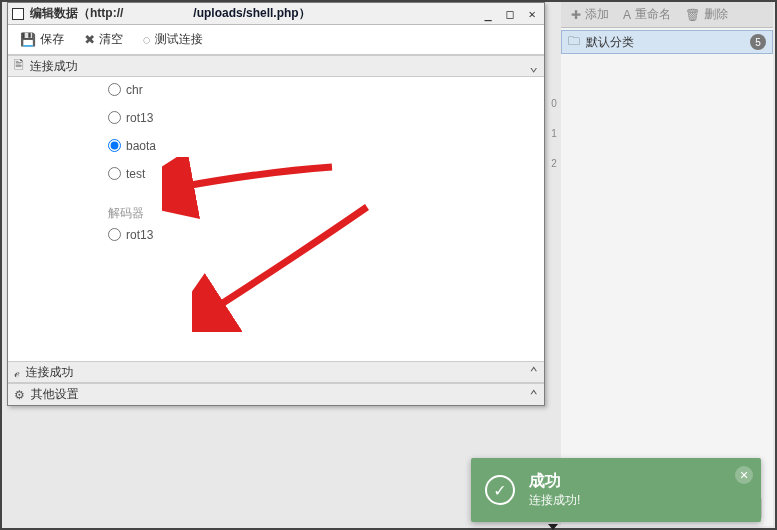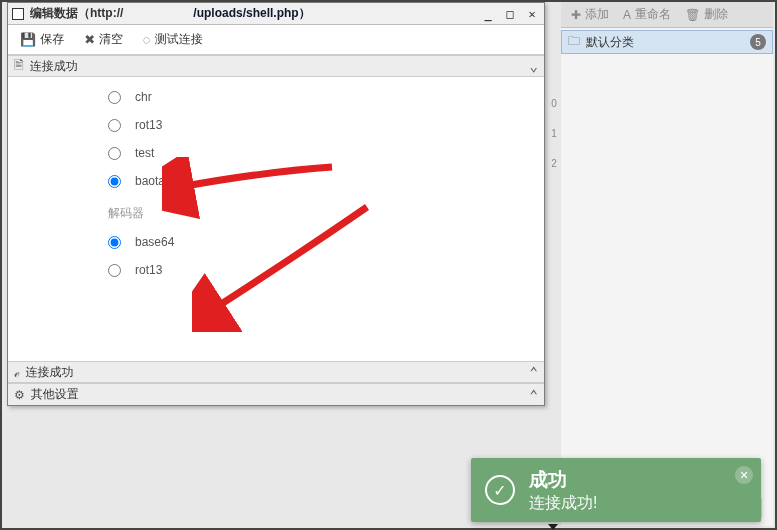--- a/index.html
+++ b/index.html
@@ -29,38 +29,38 @@
   .toolbar { height: 30px; border-bottom: 1px solid #ccc; display: flex; align-items: center; padding: 0 6px; gap: 8px; }
   .tbtn { display: flex; align-items: center; gap: 4px; padding: 4px 6px; cursor: pointer; border-radius: 2px; }
   .tbtn .ico { color: #555; font-size: 13px; }
 
   .section-header { height: 22px; background: #ededed; border-top: 1px solid #ccc; border-bottom: 1px solid #ccc; display: flex; align-items: center; padding: 0 6px; font-size: 12px; position: relative; cursor: pointer; }
   .section-header .sh-ico { margin-right: 6px; color: #555; font-size: 12px; }
   .section-header .chev { margin-left: auto; font-size: 14px; color: #555; font-family: monospace; }
 
   .section-body { flex: 1; overflow: hidden; position: relative; }
   .scroll-inner { position: absolute; inset: 0; overflow-y: auto; padding: 6px 0 6px 100px; }
-  .radio-row { display: flex; align-items: center; gap: 14px; height: 28px; color: #555; }
+  .radio-row { display: flex; gap: 5px; height: 28px; color: #555; }
   .radio-label-group { color: #999; margin: 10px 0 6px 0; font-size: 12px; }
   input[type=radio] { width: 13px; height: 13px; cursor: pointer; }
 
   
   .scroll-inner::-webkit-scrollbar { width: 14px; }
   .scroll-inner::-webkit-scrollbar-track { background: #f0f0f0; border-left: 1px solid #ddd; }
   .scroll-inner::-webkit-scrollbar-thumb { background: #c4c4c4; border: 1px solid #aaa; }
   .scroll-inner::-webkit-scrollbar-button { height: 14px; background: #e4e4e4; border: 1px solid #bbb; }
 
   
   .arrow-svg { position: absolute; pointer-events: none; }
 
   
   .toast { position: absolute; right: 14px; bottom: 6px; width: 290px; height: 64px; background: #6fa673; color: #fff; display: flex; align-items: center; padding: 0 14px; border-radius: 2px; box-shadow: 0 2px 6px rgba(0,0,0,.3); }
   .toast .check { width: 30px; height: 30px; border: 2px solid #fff; border-radius: 50%; display: flex; align-items: center; justify-content: center; margin-right: 14px; font-size: 16px; }
-  .toast .tmsg .t1 { font-size: 19px; font-weight: bold; }
-  .toast .tmsg .t2 { font-size: 16px; opacity: .95; }
+  .toast .tmsg .t1 { font-size: 16px; font-weight: bold; }
+  .toast .tmsg .t2 { font-size: 12px; opacity: .95; }
   .toast .close { position: absolute; right: 8px; top: 8px; width: 18px; height: 18px; border-radius: 50%; background: rgba(255,255,255,.25); display: flex; align-items: center; justify-content: center; cursor: pointer; font-size: 11px; }
 
   
   .watermark { position: absolute; right: 10px; bottom: 4px; color: rgba(120,120,120,.25); font-size: 22px; font-weight: bold; letter-spacing: 1px; pointer-events: none; }
 
   
   .ruler { position: absolute; left: 546px; top: 86px; width: 12px; color: #888; font-size: 10px; }
   .ruler div { height: 30px; display:flex; align-items:center; justify-content:center; }
   .tri-down { position:absolute; left:546px; top:522px; width:0;height:0;border-left:5px solid transparent;border-right:5px solid transparent;border-top:6px solid #222; }
 </style>
@@ -139,34 +139,30 @@
         <div id="encoder-list">
             <label class="radio-row">
               <input type="radio" name="encoder" style="">
               <span>chr</span>
             </label>
             <label class="radio-row">
               <input type="radio" name="encoder" style="">
               <span>rot13</span>
             </label>
             <label class="radio-row">
+              <input type="radio" name="encoder" checked="" style="">
+              <span>baota</span>
+            </label>
+            <label class="radio-row">
               <input type="radio" name="encoder" style="">
               <span>test</span>
-            </label>
-            <label class="radio-row">
-              <input type="radio" name="encoder" checked="" style="">
-              <span>baota</span>
             </label>
           </div>
         <div class="radio-label-group">解码器</div>
         <div id="decoder-list">
-            <label class="radio-row">
-              <input type="radio" name="decoder" checked="" style="">
-              <span>base64</span>
-            </label>
             <label class="radio-row">
               <input type="radio" name="decoder" style="">
               <span>rot13</span>
             </label>
           </div>
       </div>
     </div>
 
     <div class="section-header">
       <span class="sh-ico">ℯ</span>

